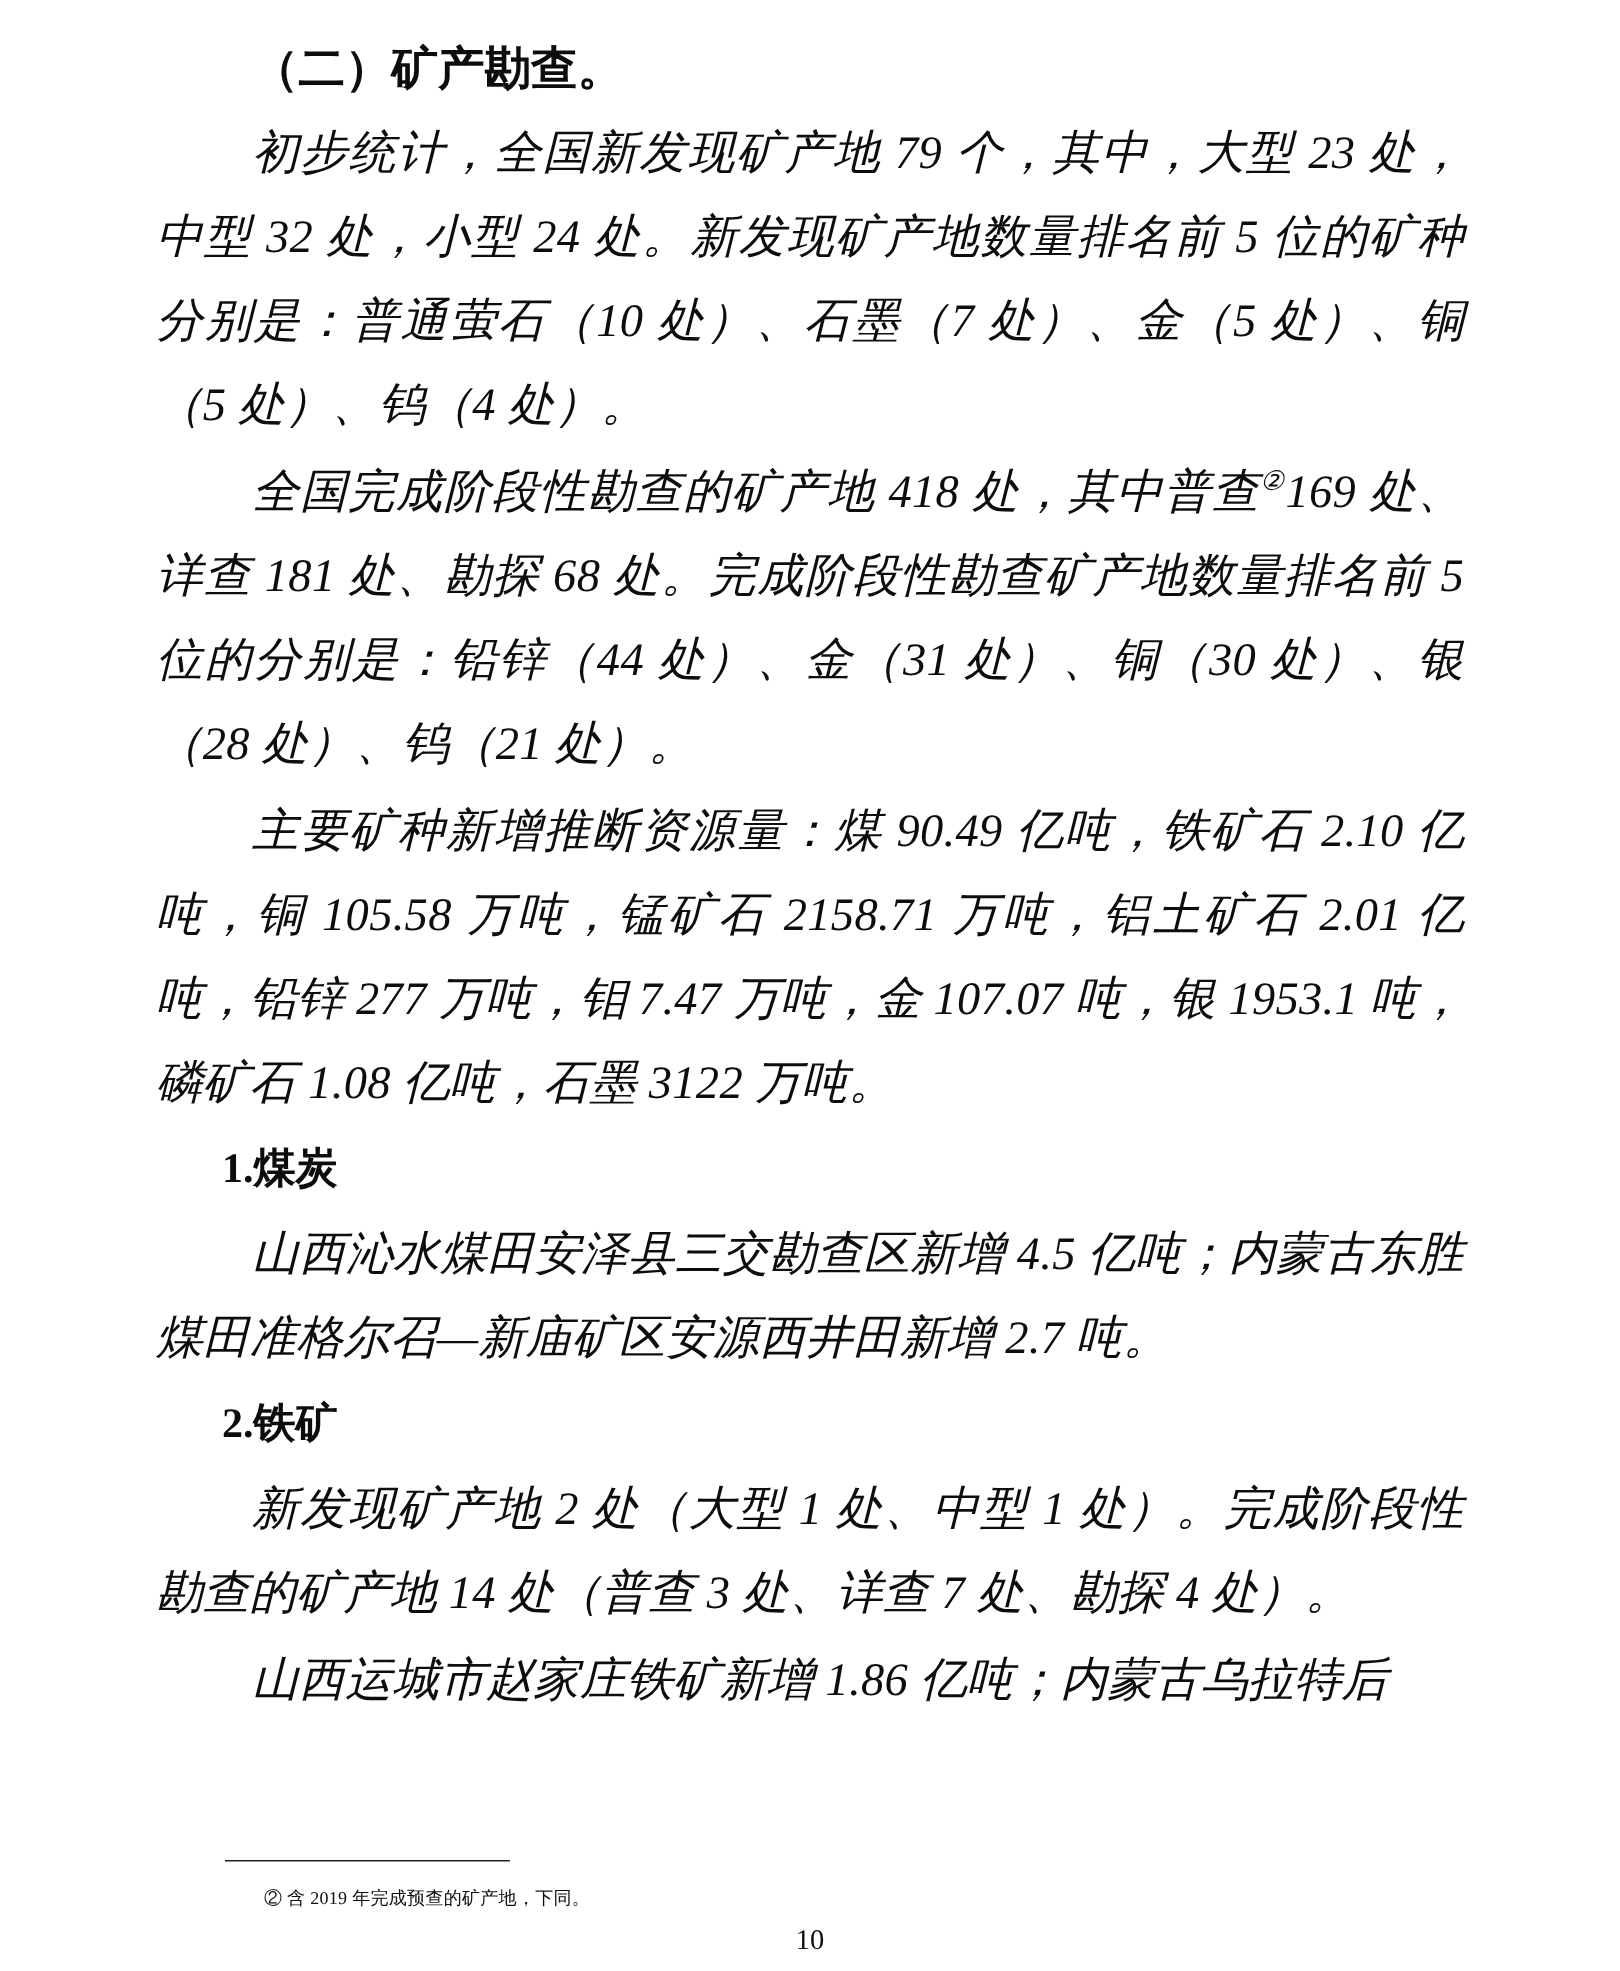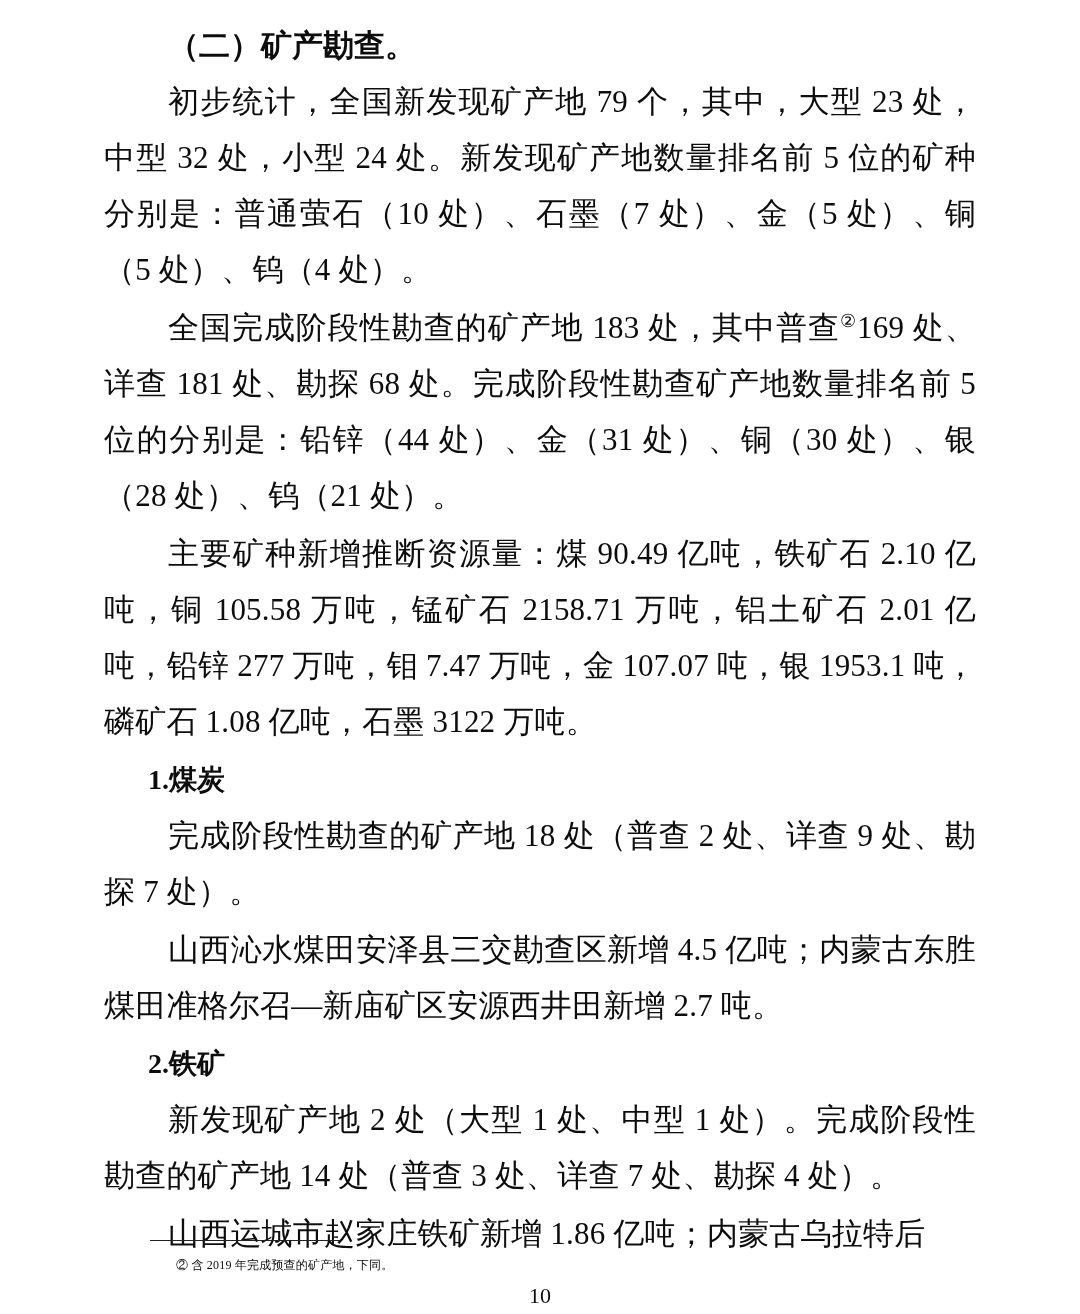--- a/index.html
+++ b/index.html
@@ -25,20 +25,21 @@
   .para {
     font-size: 31px;
     line-height: 56px;
     text-align: justify;
     text-justify: inter-ideograph;
     margin: 0 0 2px 0;
     letter-spacing: 0.2px;
   }
   .indent2 {
     text-indent: 64px;
+    font-style: italic;
   }
   .heading {
     font-size: 31px;
     line-height: 56px;
     font-weight: bold;
     margin: 0;
     text-indent: 64px;
   }
   .subheading {
     font-size: 28px;
@@ -62,43 +63,42 @@
     font-size: 12px;
     line-height: 30px;
     letter-spacing: 0.2px;
   }
   .page-number {
     position: absolute;
     left: 0;
     right: 0;
     top: 1283px;
     text-align: center;
-    font-size: 22px;
+    font-size: 19px;
   }
   sup.fn {
     font-size: 18px;
     vertical-align: super;
     line-height: 0;
   }
 </style>
 </head>
 <body>
 
 <div class="page">
 
   <h2 class="heading">（二）矿产勘查。</h2>
 
   <p class="para indent2">初步统计，全国新发现矿产地 79 个，其中，大型 23 处，中型 32 处，小型 24 处。新发现矿产地数量排名前 5 位的矿种分别是：普通萤石（10 处）、石墨（7 处）、金（5 处）、铜（5 处）、钨（4 处）。</p>
 
-  <p class="para indent2"><span>全国完成阶段性勘查的矿产地 183 处，其中普查</span><sup class="fn">②</sup><span>169 处、详查 181 处、勘探 68 处。完成阶段性勘查矿产地数量排名前 5 位的分别是：铅锌（44 处）、金（31 处）、铜（30 处）、银（28 处）、钨（21 处）。</span></p>
+  <p class="para indent2"><span>全国完成阶段性勘查的矿产地 418 处，其中普查</span><sup class="fn">②</sup><span>169 处、详查 181 处、勘探 68 处。完成阶段性勘查矿产地数量排名前 5 位的分别是：铅锌（44 处）、金（31 处）、铜（30 处）、银（28 处）、钨（21 处）。</span></p>
 
   <p class="para indent2">主要矿种新增推断资源量：煤 90.49 亿吨，铁矿石 2.10 亿吨，铜 105.58 万吨，锰矿石 2158.71 万吨，铝土矿石 2.01 亿吨，铅锌 277 万吨，钼 7.47 万吨，金 107.07 吨，银 1953.1 吨，磷矿石 1.08 亿吨，石墨 3122 万吨。</p>
 
   <h3 class="subheading">1.煤炭</h3>
-  <p class="para indent2">完成阶段性勘查的矿产地 18 处（普查 2 处、详查 9 处、勘探 7 处）。</p>
   <p class="para indent2">山西沁水煤田安泽县三交勘查区新增 4.5 亿吨；内蒙古东胜煤田准格尔召—新庙矿区安源西井田新增 2.7 吨。</p>
 
   <h3 class="subheading">2.铁矿</h3>
   <p class="para indent2">新发现矿产地 2 处（大型 1 处、中型 1 处）。完成阶段性勘查的矿产地 14 处（普查 3 处、详查 7 处、勘探 4 处）。</p>
   <p class="para indent2">山西运城市赵家庄铁矿新增 1.86 亿吨；内蒙古乌拉特后</p>
 
   <div class="footnote-rule"></div>
   <div class="footnote">② 含 2019 年完成预查的矿产地，下同。</div>
   <div class="page-number">10</div>
 

